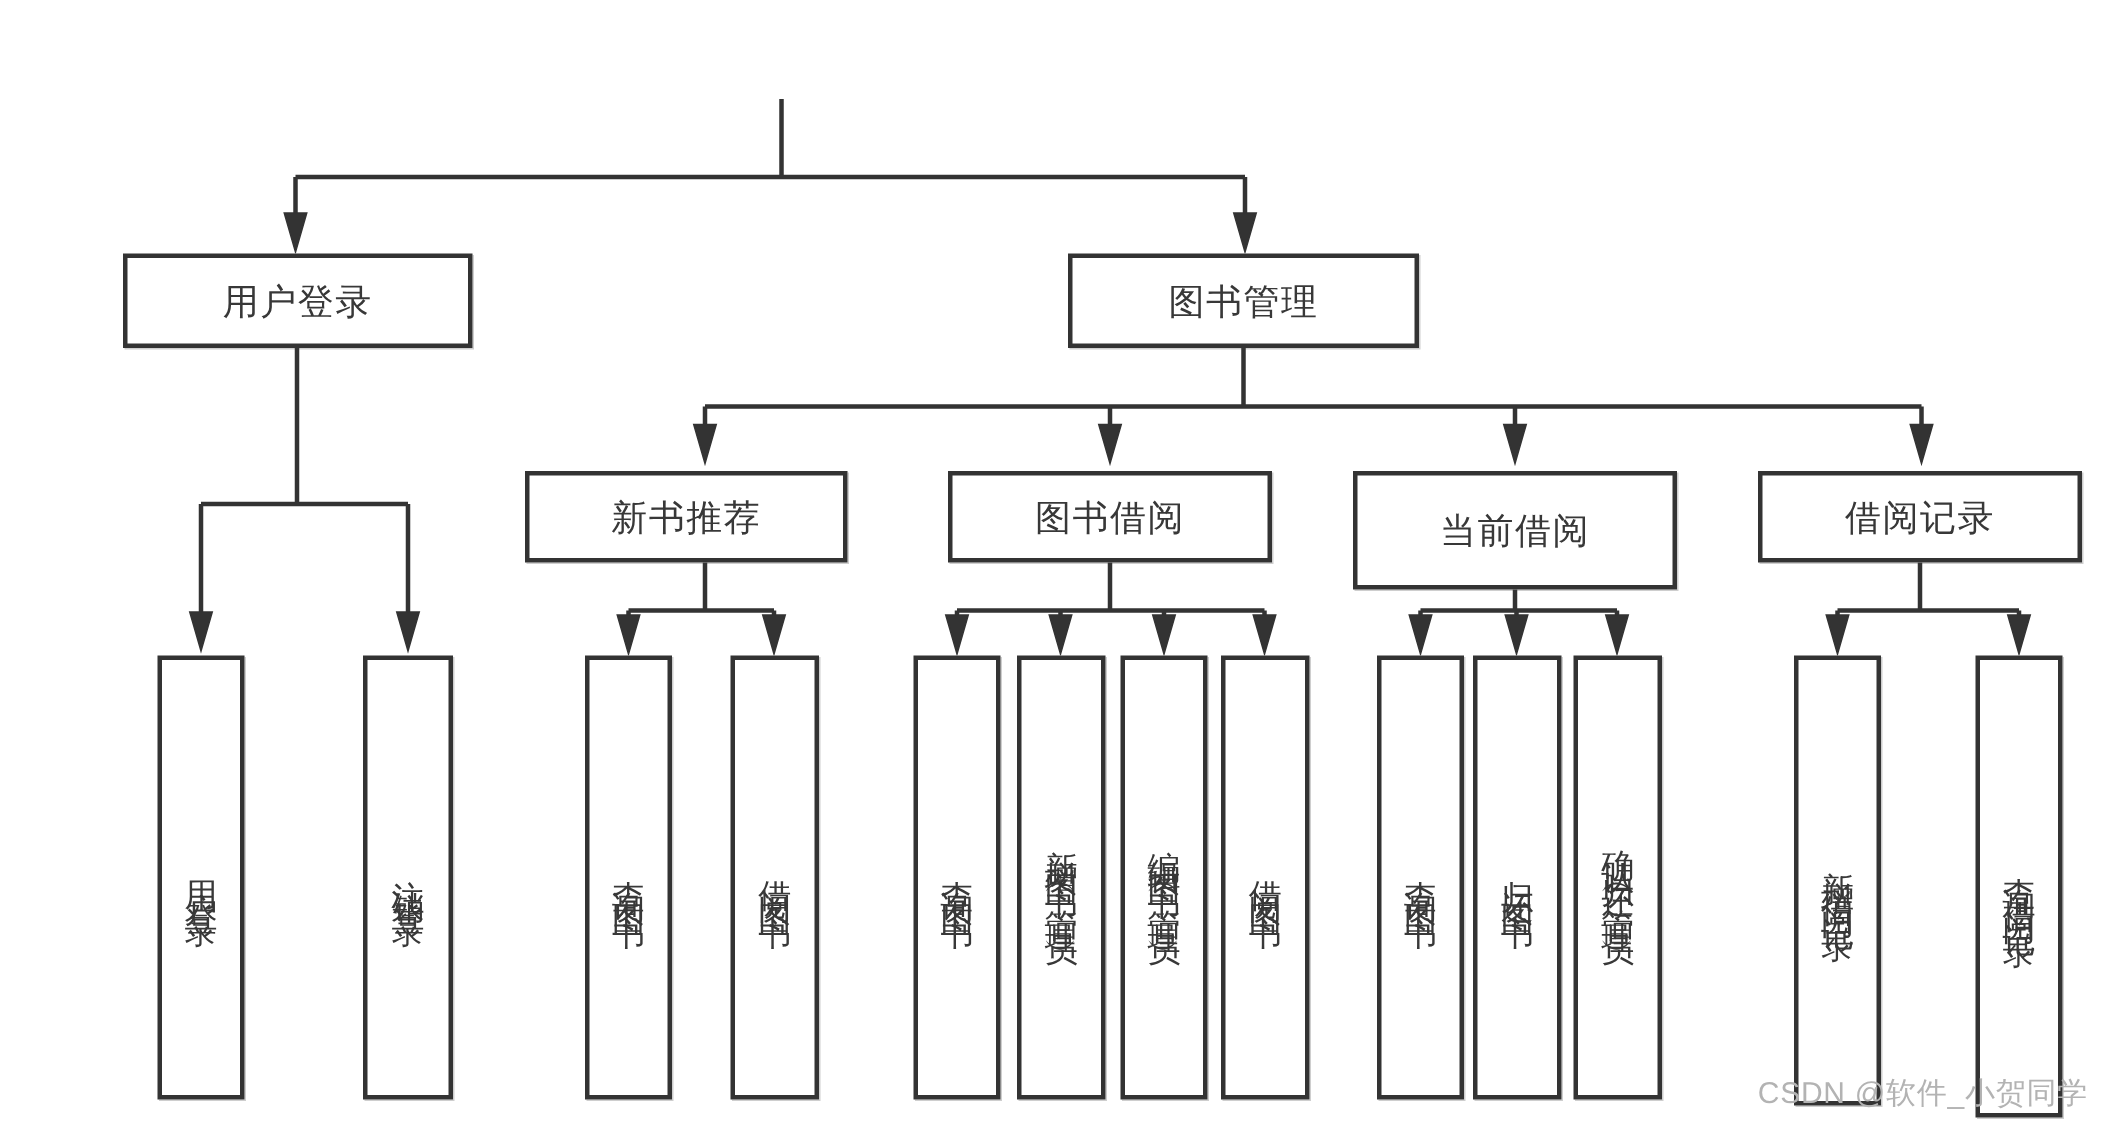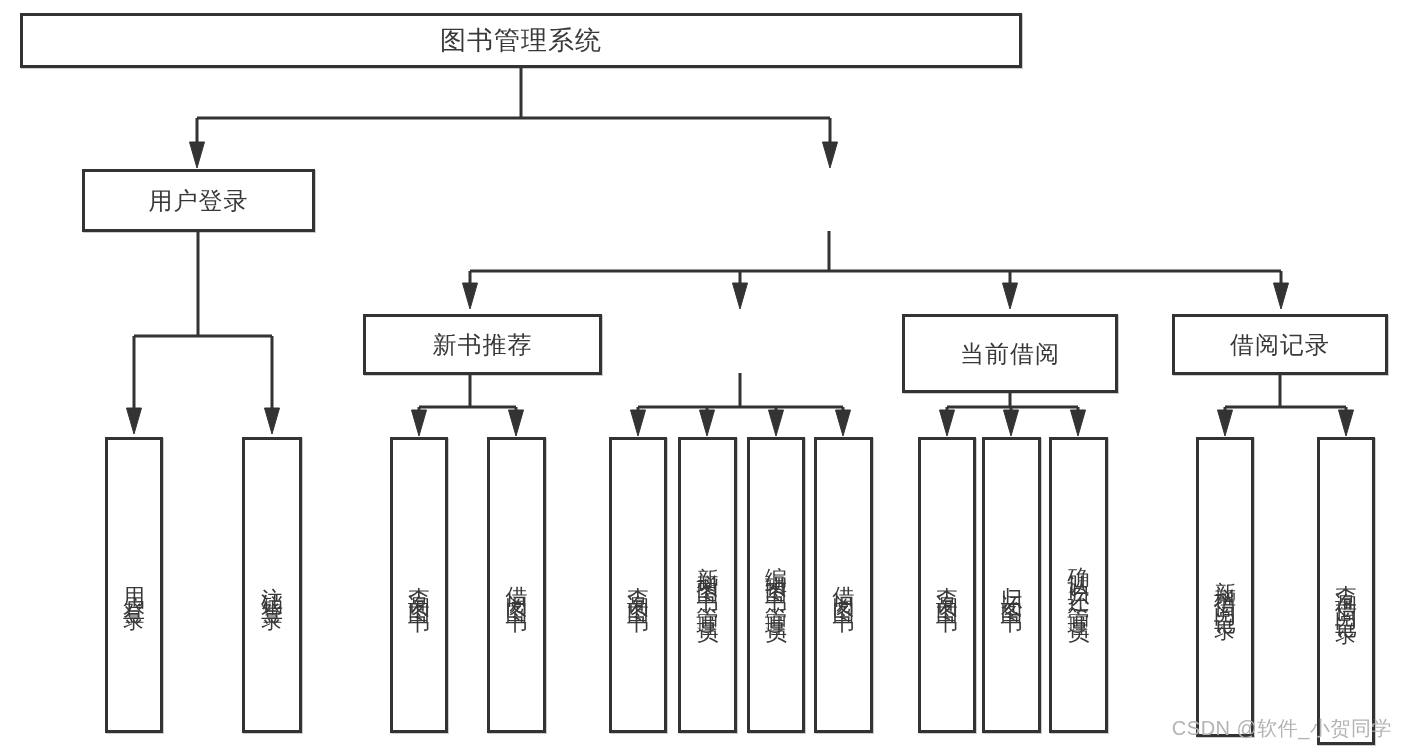--- a/index.html
+++ b/index.html
@@ -106,30 +106,33 @@
       <polygon points="1003.5,410 1018.5,410 1011,436"></polygon>
       <polygon points="1070.5,410 1085.5,410 1078,436"></polygon>
     </g>
     <g>
       <path d="M1280 373 V407 M1225 407 H1346 M1225 407 V411 M1346 407 V411"></path>
       <polygon points="1217.5,410 1232.5,410 1225,436"></polygon>
       <polygon points="1338.5,410 1353.5,410 1346,436"></polygon>
     </g>
   </svg>
 
-  <div class="node" style="left:20px;top:13px;width:1002px;height:55px">
-    <span class="h-label root-label">图书管理系统</span>
-  </div>
 
   <div class="node" style="left:82px;top:169px;width:233px;height:63px">
     <span class="h-label">用户登录</span>
   </div>
+  <div class="node" style="left:712px;top:169px;width:234px;height:63px">
+    <span class="h-label">图书管理</span>
+  </div>
 
-  <div class="node" style="left:363px;top:314px;width:239px;height:61px">
+  <div class="node" style="left:350px;top:314px;width:215px;height:61px">
     <span class="h-label">新书推荐</span>
+  </div>
+  <div class="node" style="left:632px;top:314px;width:216px;height:61px">
+    <span class="h-label">图书借阅</span>
   </div>
   <div class="node" style="left:902px;top:314px;width:216px;height:79px">
     <span class="h-label">当前借阅</span>
   </div>
   <div class="node" style="left:1172px;top:314px;width:216px;height:61px">
     <span class="h-label">借阅记录</span>
   </div>
 
   <div class="node" style="left:105px;top:437px;width:58px;height:296px">
     <span class="v-label">用户登录</span>

